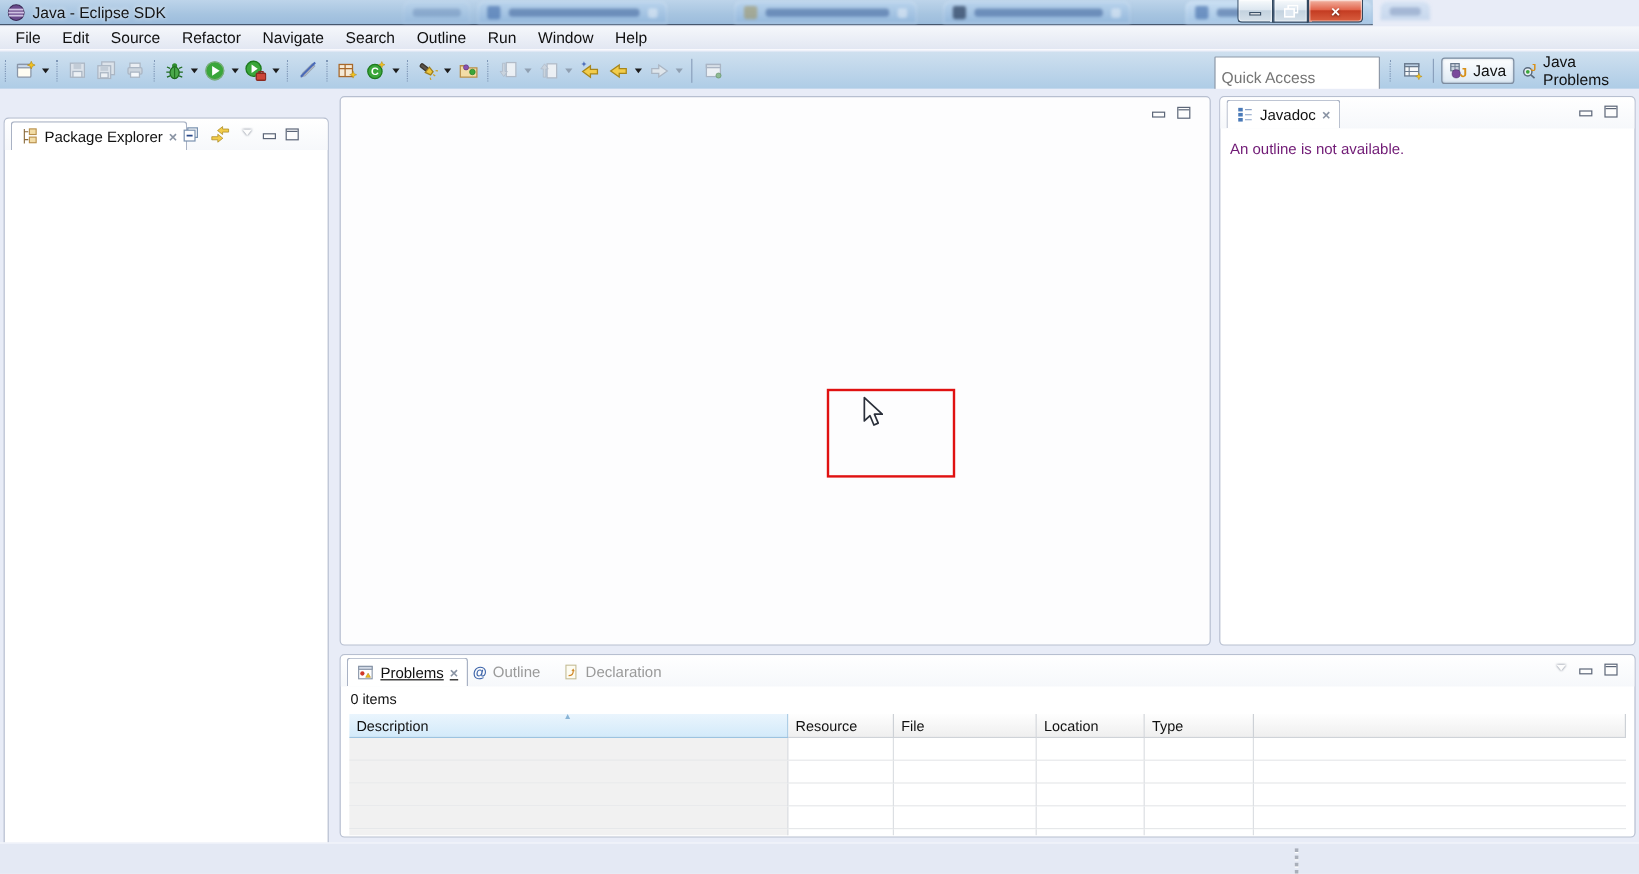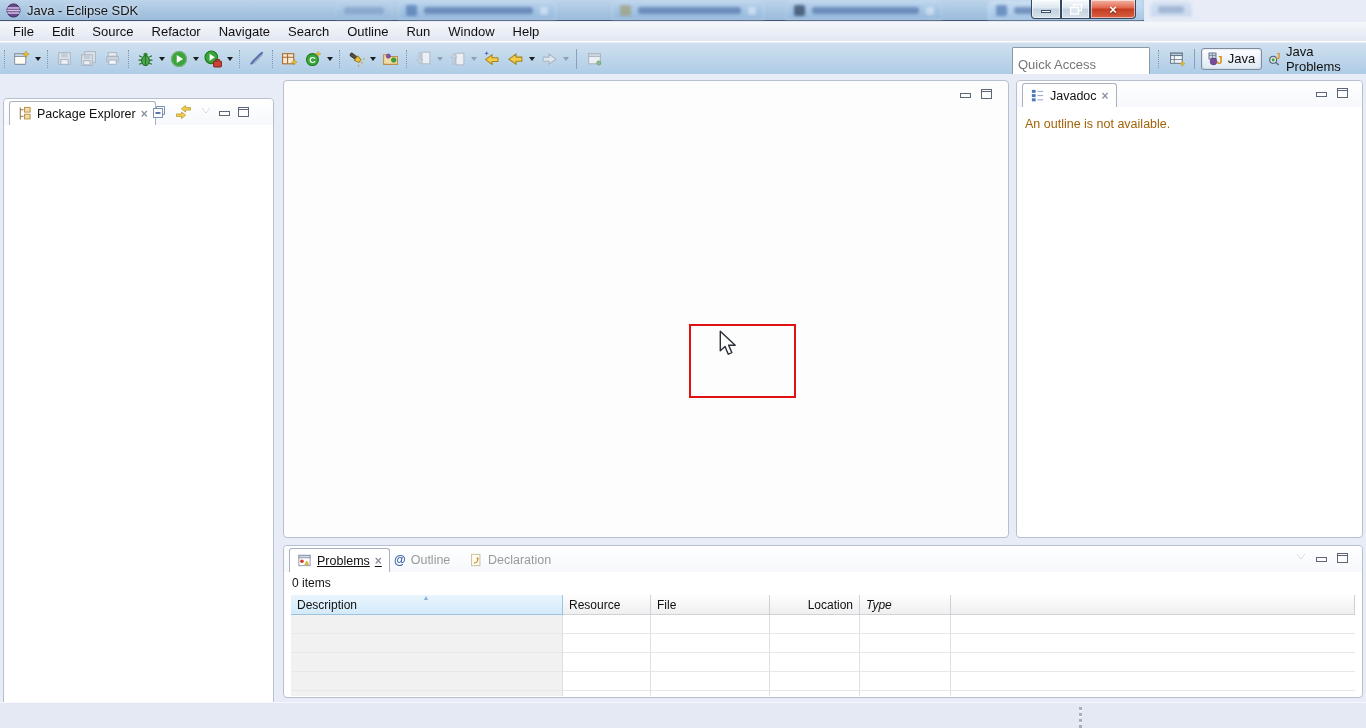--- a/index.html
+++ b/index.html
@@ -84,41 +84,41 @@
   .ico-min { width:11px; height:5px; border:1px solid #5c6678; background:#fdfdfd; margin-top:2px; }
   .ico-max { width:11px; height:10px; border:1px solid #5c6678; background:#fdfdfd; position:relative; }
   .ico-max::after { content:""; position:absolute; left:0; top:1px; width:100%; height:1px; background:#5c6678; }
   .tri-down { width:0; height:0; border-left:4.5px solid transparent; border-right:4.5px solid transparent;
     border-top:5px solid #fdfdfd; position:relative; }
   .tri-wrap { width:11px; height:8px; display:flex; justify-content:center;
     filter:drop-shadow(0 0 0.7px #5c6678); }
 
   .pkg-toolbar { position:absolute; top:5px; left:147px; display:flex; align-items:center; gap:8px; }
 
-  .outline-msg { padding:10px 8px; font-size:12.5px; color:#a16207; }
+  .outline-msg { padding:10px 8px; font-size:12.5px; color:#701a75; }
 
   
   .red-rect { position:absolute; left:689px; top:324px; width:107px; height:74px;
     border:2px solid #e01111; background:transparent; }
   .cursor { position:absolute; left:718px; top:330px; }
 
   
   .prob-items { position:absolute; left:8px; top:30px; font-size:12px; color:#111; }
   .ptable { position:absolute; left:7px; top:49px; right:7px; bottom:1px; overflow:hidden; }
   .prow { display:flex; height:19px; }
   .phead { height:20px; }
   .pcell { border-right:1px solid #dcdfe3; border-bottom:1px solid #e6e8ea; height:100%; }
   .phead .pcell { background:linear-gradient(#fefefe, #efefef); border-right:1px solid #cdd1d6;
     border-bottom:1px solid #cfd3d8; font-size:12px; color:#111; display:flex; align-items:center;
     padding:0 6px; position:relative; }
   .phead .pcell.sorted { background:linear-gradient(#eaf5fd, #d3eafa); border-bottom:1px solid #9cc3e0;
     border-right:1px solid #9cc3e0; }
   .sort-arrow { position:absolute; top:-1px; left:50%; margin-left:-4px; font-size:7px; color:#89b4d6; }
-  .c-desc { width:272px; } .c-res { width:88px; } .c-path { width:119px; }
-  .c-loc { width:90px;justify-content:flex-end; } .c-type { width:91px;font-style:italic; } .c-fill { flex:1; border-right:none; }
+  .c-desc { width:366px; } .c-res { width:88px; } .c-path { width:119px; }
+  .c-loc { width:90px; } .c-type { width:91px; } .c-fill { flex:1; border-right:none; }
   .prow.body .c-desc { background:#f1f1f1; }
 
   
   .statusbar { position:absolute; left:0; top:702px; width:1366px; height:26px;
     background:#e4e9f4; border-top:1px solid #f5f7fc; }
   .grip-dots { position:absolute; left:1079px; top:4px; display:flex; flex-direction:column; gap:3px; }
   .grip-dots i { width:3px; height:3px; background:#a9afba; box-shadow:0 1px 0 #fff; }
 
   svg text { font-family:"Liberation Sans",sans-serif; }
 </style>

